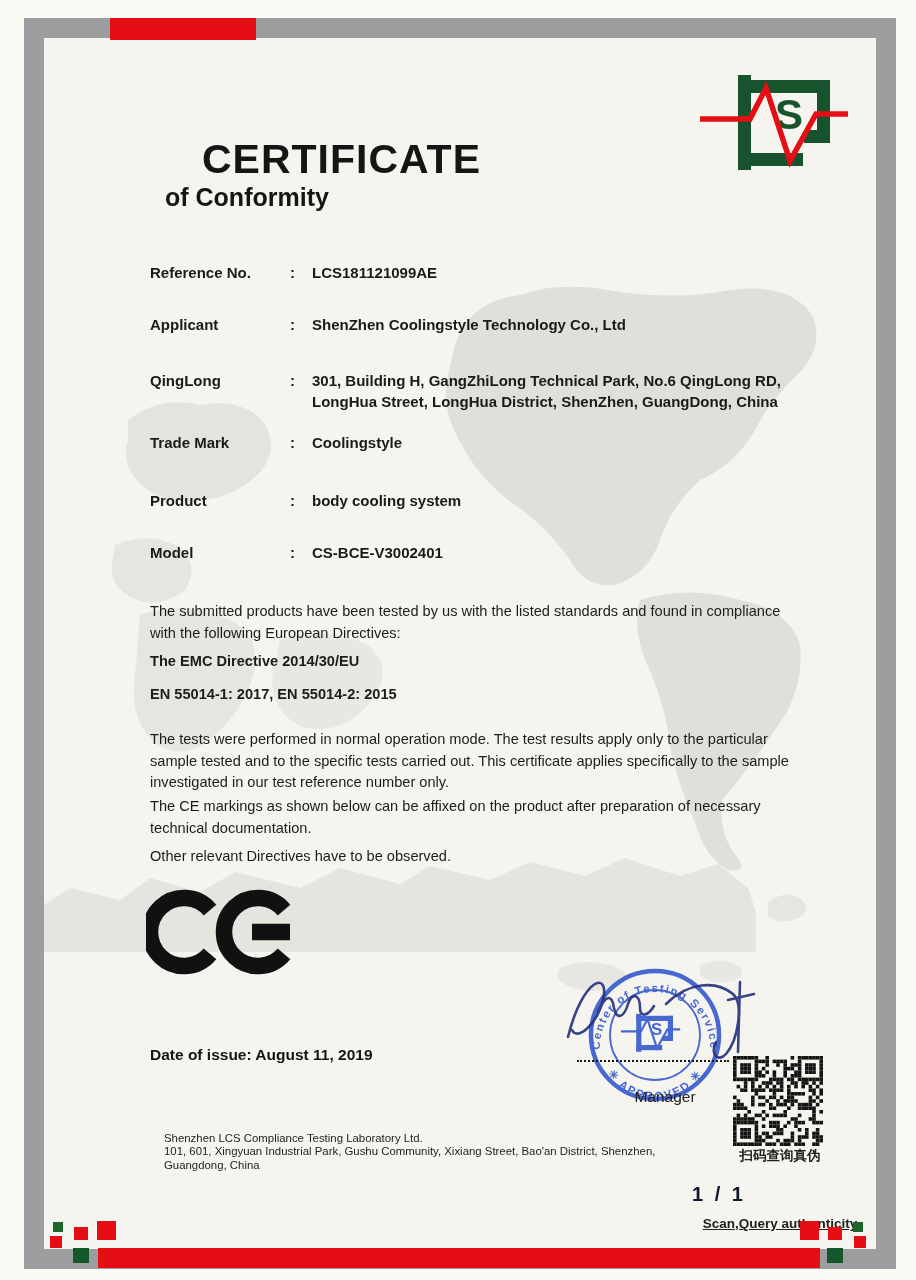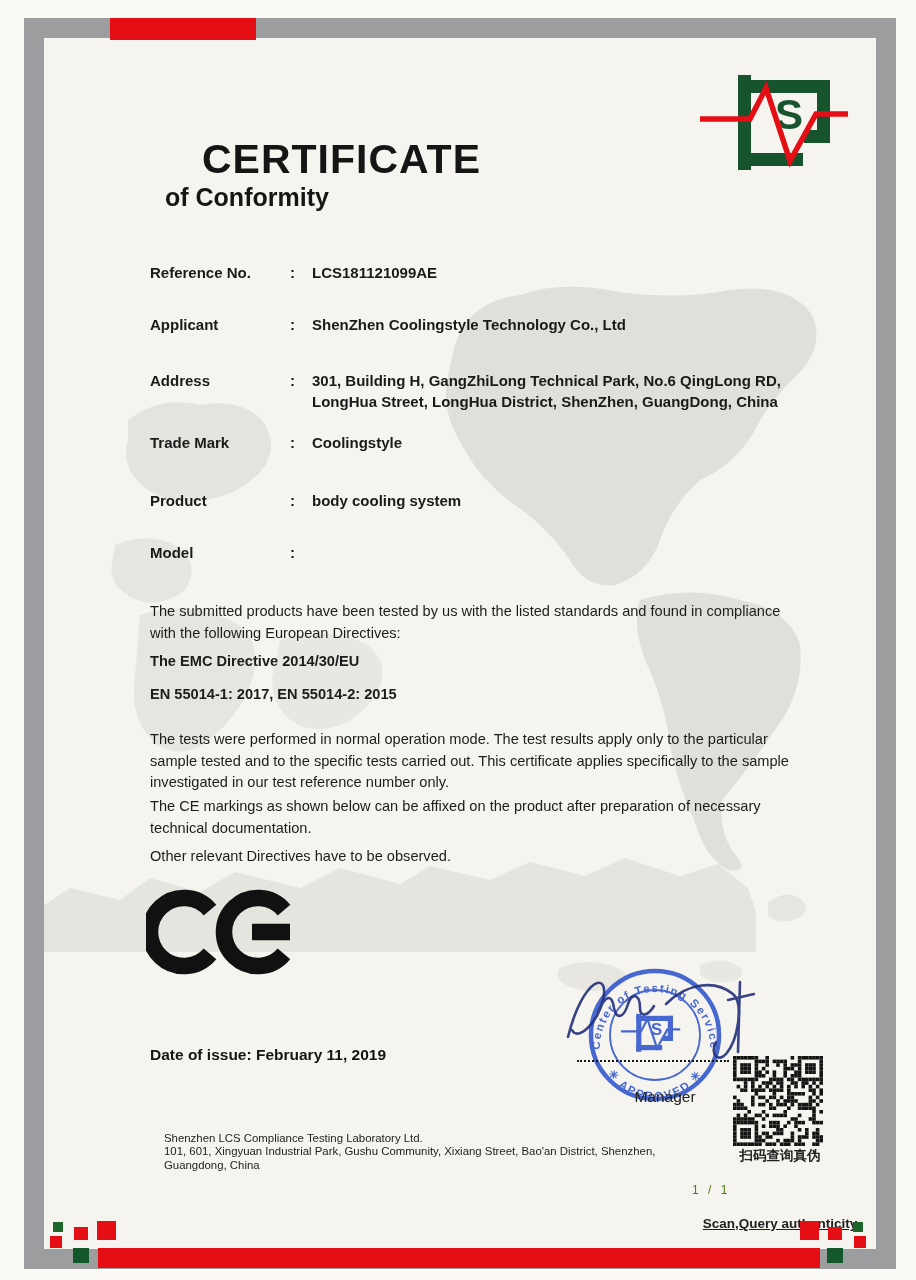--- a/index.html
+++ b/index.html
@@ -39,21 +39,21 @@
   
   .stamp-svg{left:581px;top:961px;}
   .sig-svg{left:548px;top:942px;}
   .dotted-line{left:577px;top:1060px;width:152px;border-top:2.5px dotted #161616;}
   .manager{left:613px;top:1064px;width:104px;text-align:center;font-size:15.5px;color:#222;margin-top:24px;}
   
   .qr{left:733px;top:1056px;}
   .qr-cap{left:688px;width:184px;text-align:center;font-weight:bold;color:#202020;}
   .qr-cap.zh{top:1147px;font-size:13.5px;}
   .qr-cap.en{top:1216px;font-size:13.5px;text-decoration:underline;}
-  .page-num{left:692px;top:1183px;font-size:12px;font-weight:normal;letter-spacing:3px;color:#4d7c0f;}
+  .page-num{left:692px;top:1183px;font-size:20px;font-weight:bold;letter-spacing:3px;color:#0f172a;}
   
   .footer{left:164px;top:1132px;font-size:11.4px;line-height:13.3px;color:#232323;}
   .footer .row{display:flex;}
   .footer .c1{width:181px;}
   
   .sq{position:absolute;}
   .bottom-red-bar{left:98px;top:1248px;width:722px;height:20px;background:#e60e15;}
   .g-rect-l{left:73px;top:1248px;width:16px;height:15px;background:#14572a;}
   .g-rect-r{left:827px;top:1248px;width:16px;height:15px;background:#14572a;}
   .sq.red{background:#e60e15;}
@@ -100,53 +100,54 @@
   <span class="lbl">Reference No.</span>
   <span class="colon">:</span>
   <span class="val">LCS181121099AE</span>
 </div>
 <div class="abs field" style="top:314px">
   <span class="lbl">Applicant</span>
   <span class="colon">:</span>
   <span class="val">ShenZhen Coolingstyle Technology Co., Ltd</span>
 </div>
 <div class="abs field" style="top:370px">
-  <span class="lbl">Address</span>
+  <span class="lbl">QingLong</span>
   <span class="colon">:</span>
   <span class="val">301, Building H, GangZhiLong Technical Park, No.6 QingLong RD, LongHua Street, LongHua District, ShenZhen, GuangDong, China</span>
 </div>
 <div class="abs field" style="top:432px">
   <span class="lbl">Trade Mark</span>
   <span class="colon">:</span>
   <span class="val">Coolingstyle</span>
 </div>
 <div class="abs field" style="top:490px">
   <span class="lbl">Product</span>
   <span class="colon">:</span>
   <span class="val">body cooling system</span>
 </div>
 <div class="abs field" style="top:542px">
   <span class="lbl">Model</span>
   <span class="colon">:</span>
+  <span class="val">CS-BCE-V3002401</span>
 </div>
 
 <div class="abs para" style="top:601px">The submitted products have been tested by us with the listed standards and found in compliance with the following European Directives:</div>
 <div class="abs para bold" style="top:651px">The EMC Directive 2014/30/EU</div>
 <div class="abs para bold" style="top:684px">EN 55014-1: 2017, EN 55014-2: 2015</div>
 <div class="abs para" style="top:729px">The tests were performed in normal operation mode. The test results apply only to the particular sample tested and to the specific tests carried out. This certificate applies specifically to the sample investigated in our test reference number only.</div>
 <div class="abs para" style="top:796px">The CE markings as shown below can be affixed on the product after preparation of necessary technical documentation.</div>
 <div class="abs para" style="top:846px">Other relevant Directives have to be observed.</div>
 
 <svg class="abs ce-svg" width="150" height="92" viewBox="0 0 150 90">
   <path d="M 64.0 23.1 A 34 34 0 1 0 64.0 66.9" fill="none" stroke="#111" stroke-width="16.5"></path>
   <path d="M 138 23.1 A 34 34 0 1 0 138 66.9" fill="none" stroke="#111" stroke-width="16.5"></path>
   <path d="M 106 45 L 144 45" fill="none" stroke="#111" stroke-width="16.5"></path>
 </svg>
 
-<div class="abs date-line">Date of issue: February 11, 2019</div>
+<div class="abs date-line">Date of issue: August 11, 2019</div>
 
 <svg class="abs stamp-svg" width="148" height="148" viewBox="0 0 148 148">
   <defs>
     <path id="arcTop" d="M 19 86 A 54 54 0 1 1 129 86"></path>
     <path id="arcBot" d="M 19 84 A 53 53 0 0 0 129 84"></path>
   </defs>
   <g opacity="0.88">
     <circle cx="74" cy="74" r="64" fill="none" stroke="#2f55cc" stroke-width="4.5"></circle>
     <circle cx="74" cy="74" r="45" fill="none" stroke="#2f55cc" stroke-width="1.8"></circle>
     <text font-size="11.5" font-weight="bold" fill="#2f55cc" letter-spacing="1.6">

